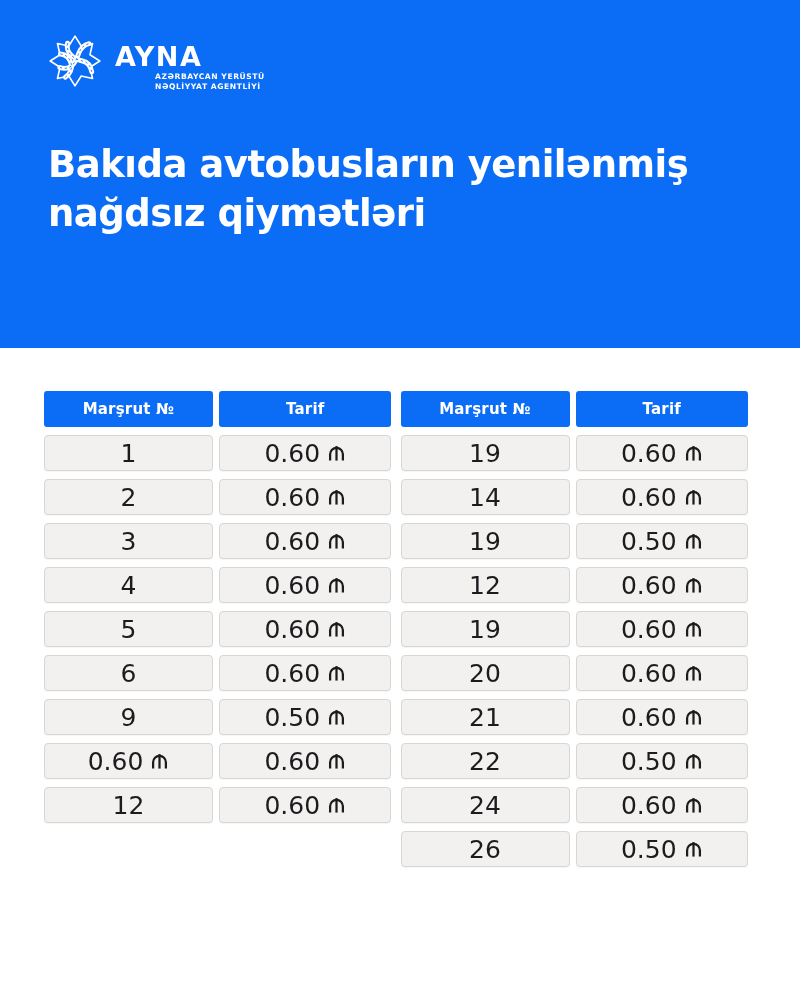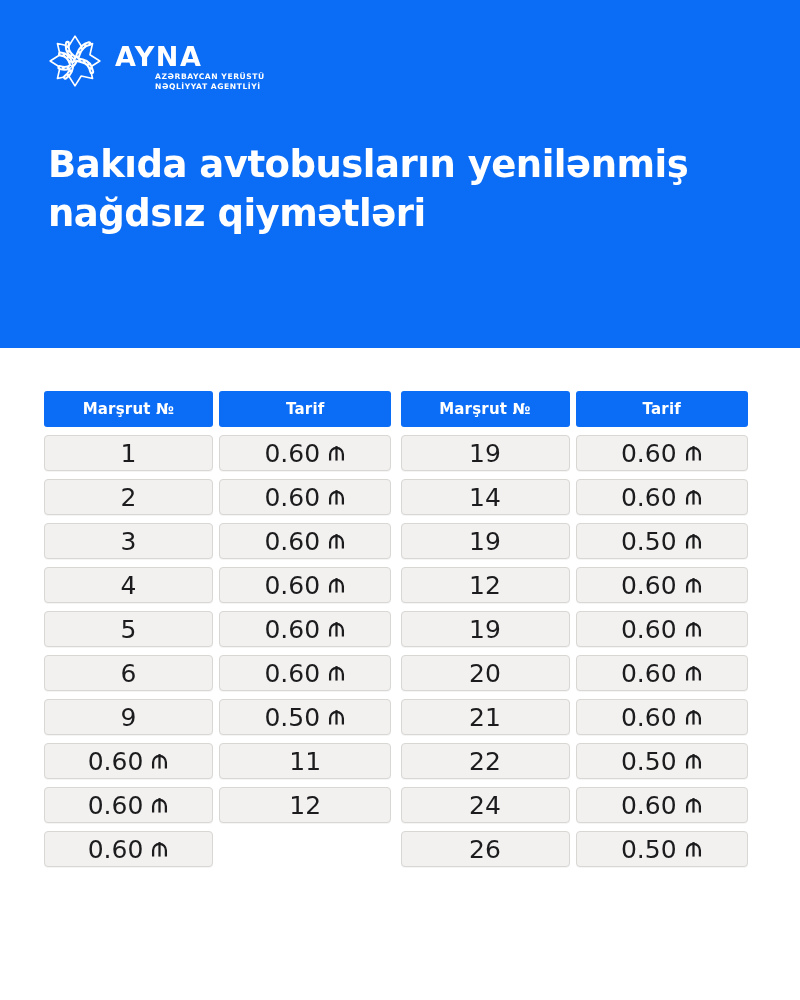--- a/index.html
+++ b/index.html
@@ -149,21 +149,20 @@
     <path d="M11 2.4 V19.2" fill="none" stroke="currentColor" stroke-width="2.6"></path>
   </svg>
         </div>
         <div class="td fare">
           <span>0.60</span>
           <svg class="manat" viewBox="0 0 22 22" aria-hidden="true">
     <path d="M3.6 19.2 V12 A7.4 7.6 0 0 1 18.4 12 V19.2" fill="none" stroke="currentColor" stroke-width="2.6"></path>
     <path d="M11 2.4 V19.2" fill="none" stroke="currentColor" stroke-width="2.6"></path>
   </svg>
         </div>
-        <div class="td">11</div>
         <div class="td fare">
           <span>0.60</span>
           <svg class="manat" viewBox="0 0 22 22" aria-hidden="true">
     <path d="M3.6 19.2 V12 A7.4 7.6 0 0 1 18.4 12 V19.2" fill="none" stroke="currentColor" stroke-width="2.6"></path>
     <path d="M11 2.4 V19.2" fill="none" stroke="currentColor" stroke-width="2.6"></path>
   </svg>
         </div>
         <div class="td">12</div>
         <div class="td fare">
           <span>0.60</span>

